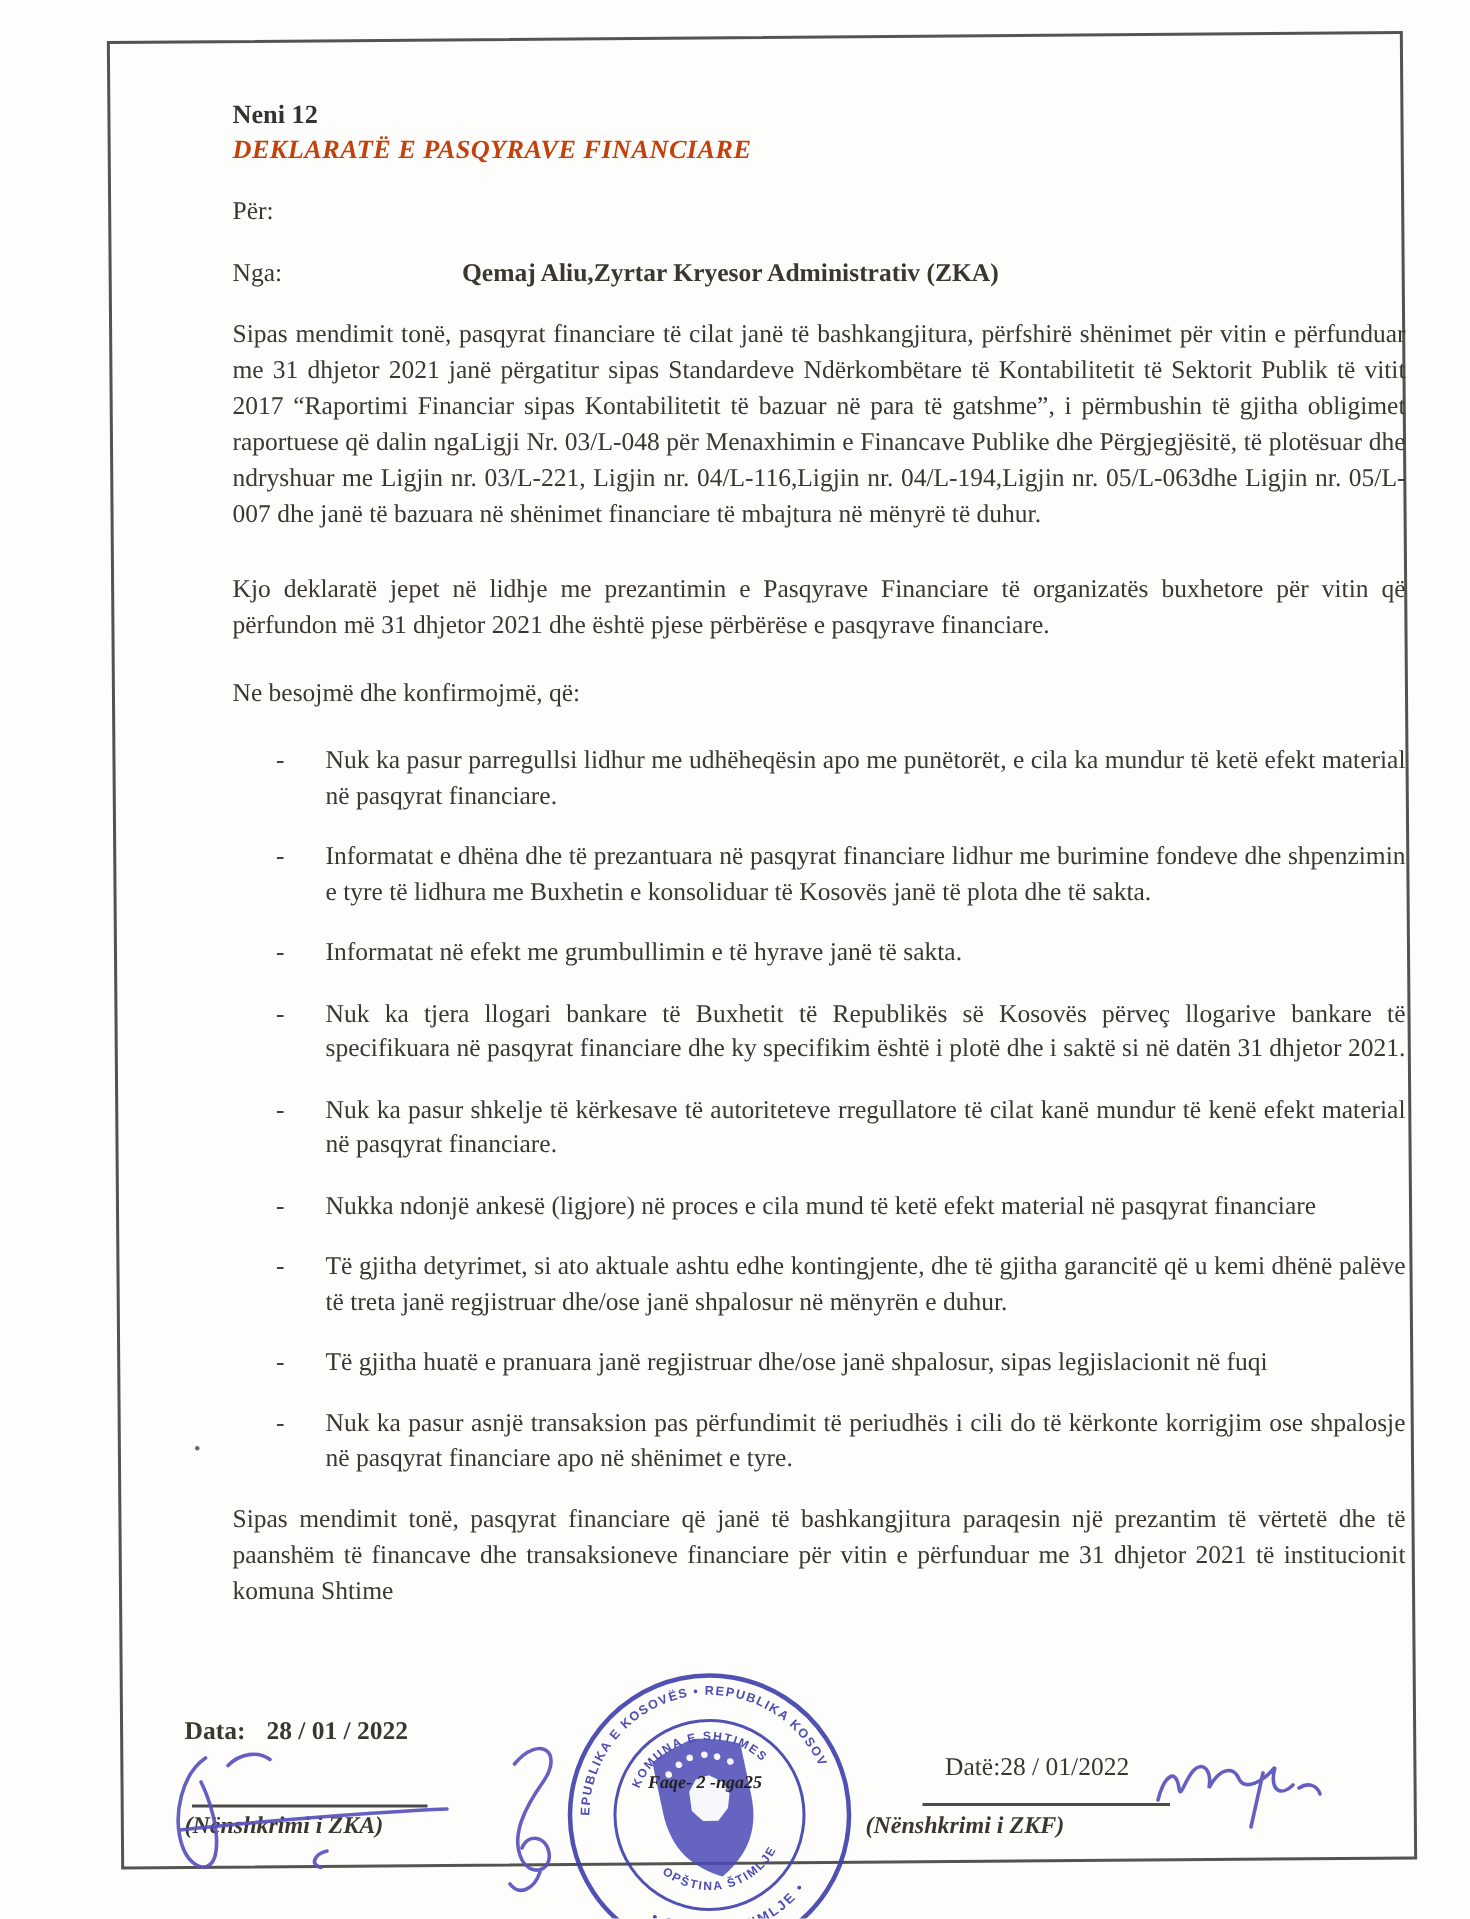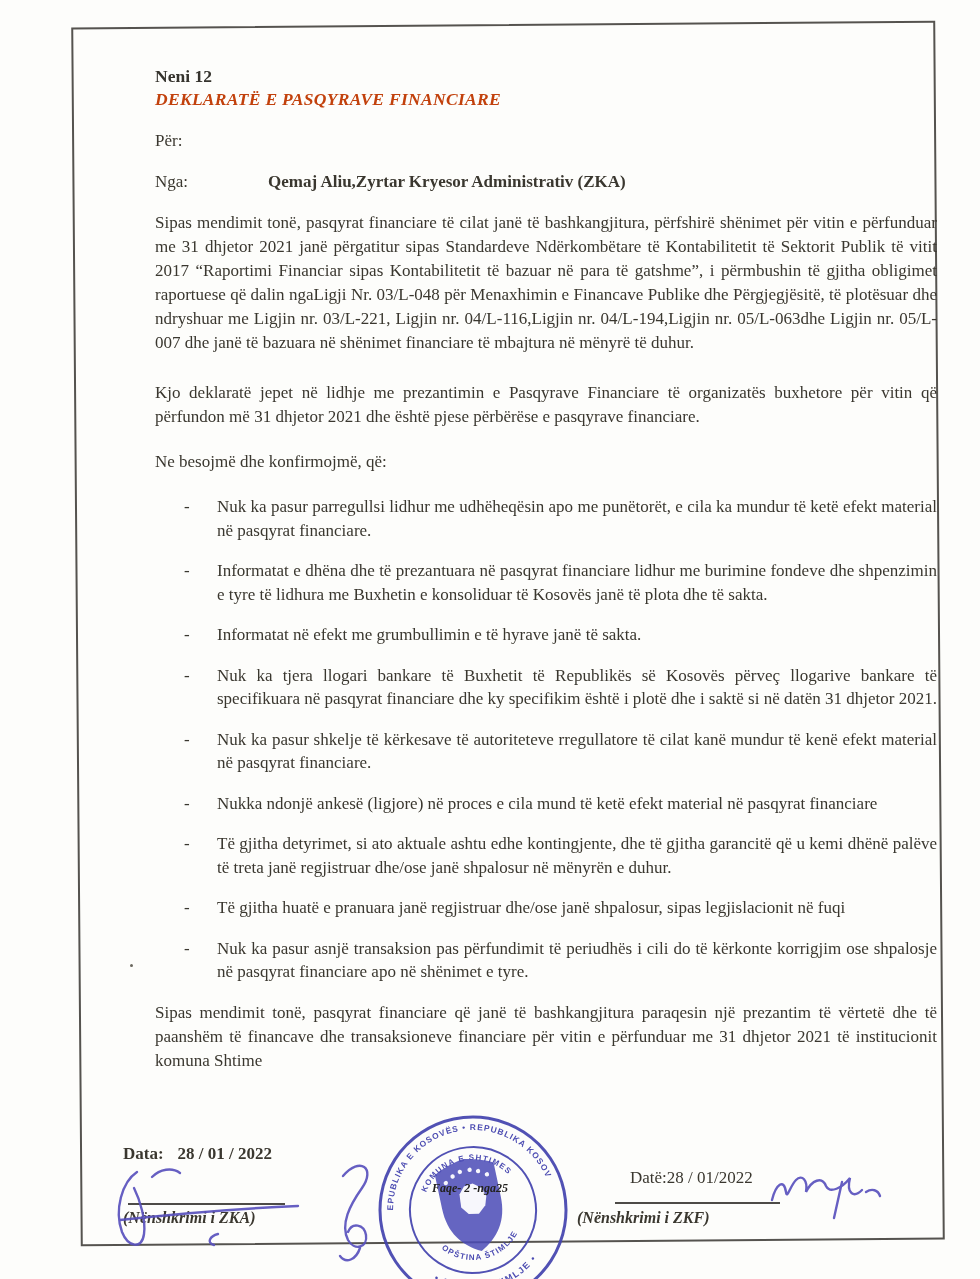--- a/index.html
+++ b/index.html
@@ -16,21 +16,21 @@
     background:transparent;
   }
   .content{
     position:absolute;left:123px;top:0;width:782px;
     font-size:17px;
     margin-left:32px;
   }
   .h-article{margin-top:66px;font-weight:bold;font-size:17.5px;color:#35332d;}
   .h-title{margin-top:2px;font-weight:bold;font-size:17.5px;letter-spacing:.3px;color:#c2410c;font-style:italic;}
   .meta-row{display:flex;margin-top:21px;}
-  .meta-row.nga{margin-top:21px;}
+  .meta-row.nga{margin-top:21px;gap:40px;}
   .meta-label{width:113px;flex:none;}
   .meta-value{font-weight:bold;}
   .meta-indent{margin-top:19px;margin-left:117px;font-weight:bold;}
   .para{margin-top:26px;text-align:justify;line-height:24px;}
   .para.first{margin-top:19px;}
   .intro{margin-top:21px;}
   .bullets{margin-top:21px;}
   .bullet{display:flex;margin-left:29px;margin-bottom:17px;line-height:23.5px;}
   .bullet .dash{width:33px;flex:none;}
   .bullet .btext{flex:1;text-align:justify;}

